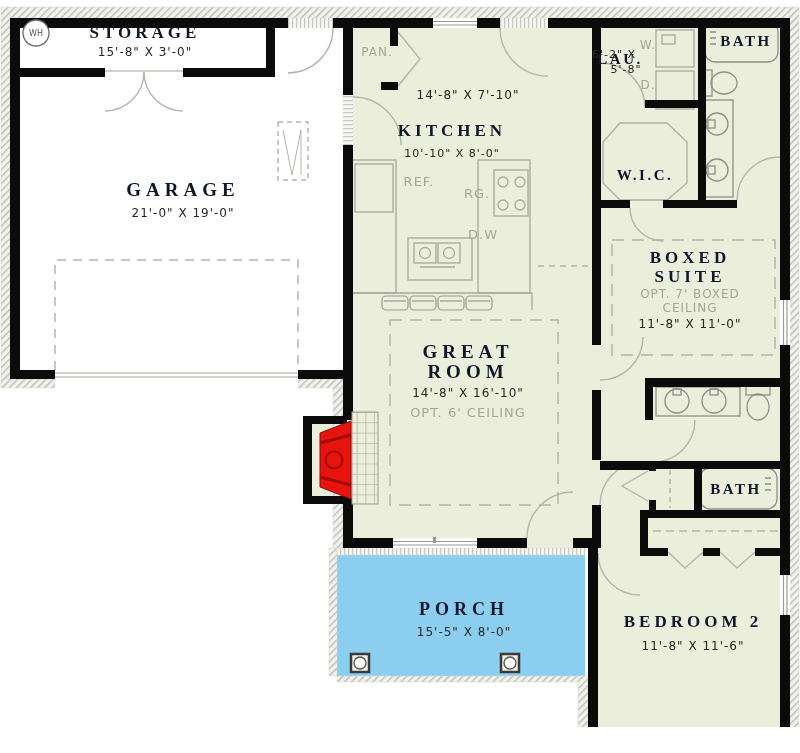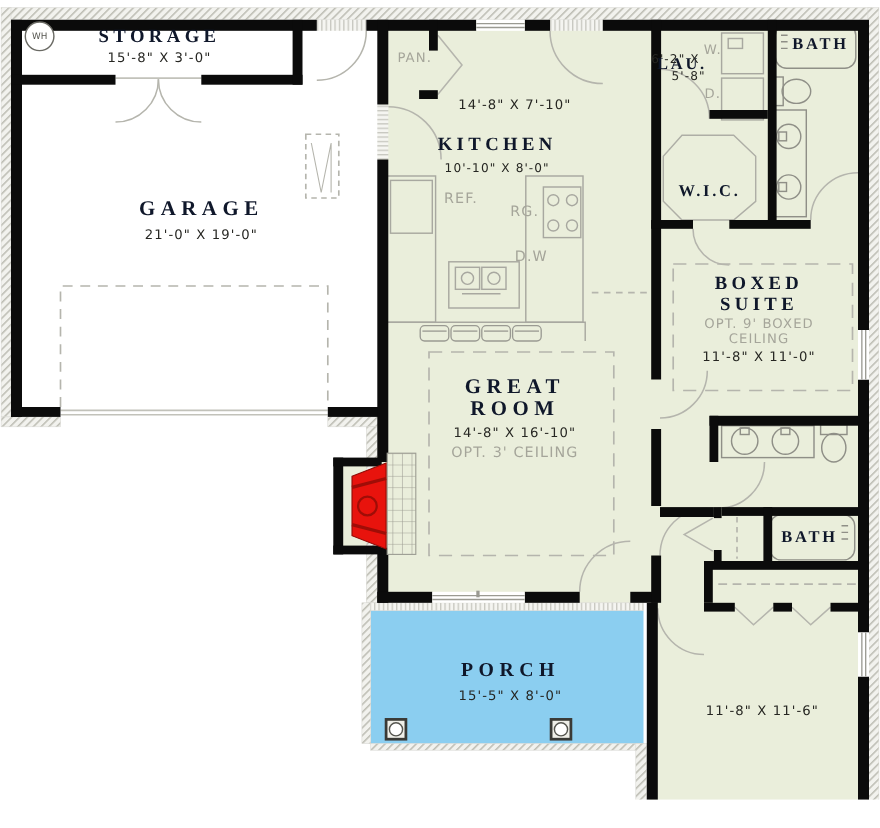--- a/index.html
+++ b/index.html
@@ -261,24 +261,25 @@
   <div class="t fx" style="left:483px; top:234px;">D.W</div>
   <div class="t nm nm-sm" style="left:620px; top:35px;margin-top:24px;">LAU.</div>
   <div class="t dims dims-sm" style="left:614px; top:54px;">6'-2" X</div>
   <div class="t dims dims-sm" style="left:626px; top:69px;">5'-8"</div>
   <div class="t fx fx-sm" style="left:648px; top:45px;">W.</div>
   <div class="t fx fx-sm" style="left:648px; top:85px;">D.</div>
   <div class="t nm nm-sm" style="left:746px; top:41px;">BATH</div>
   <div class="t nm nm-sm" style="left:645px; top:175px;">W.I.C.</div>
   <div class="t nm nm-md" style="left:690px; top:258px;">BOXED</div>
   <div class="t nm nm-md" style="left:690px; top:277px;">SUITE</div>
-  <div class="t note" style="left:690px; top:294px;">OPT. 9' BOXED</div>
+  <div class="t note" style="left:690px; top:294px;">OPT. 7' BOXED</div>
   <div class="t note" style="left:690px; top:308px;">CEILING</div>
   <div class="t dims" style="left:690px; top:324px;">11'-8" X 11'-0"</div>
   <div class="t nm nm-lg" style="left:468px; top:352px;">GREAT</div>
   <div class="t nm nm-lg" style="left:468px; top:372px;">ROOM</div>
   <div class="t dims" style="left:468px; top:393px;">14'-8" X 16'-10"</div>
-  <div class="t note note-lg" style="left:468px; top:412px;">OPT. 3' CEILING</div>
+  <div class="t note note-lg" style="left:468px; top:412px;">OPT. 6' CEILING</div>
   <div class="t nm nm-sm" style="left:736px; top:489px;">BATH</div>
   <div class="t nm nm-p" style="left:464px; top:609px;">PORCH</div>
   <div class="t dims" style="left:464px; top:632px;">15'-5" X 8'-0"</div>
+  <div class="t nm nm-md" style="left:693px; top:622px;">BEDROOM 2</div>
   <div class="t dims" style="left:693px; top:646px;">11'-8" X 11'-6"</div>
 </div>
 
 </body></html>

